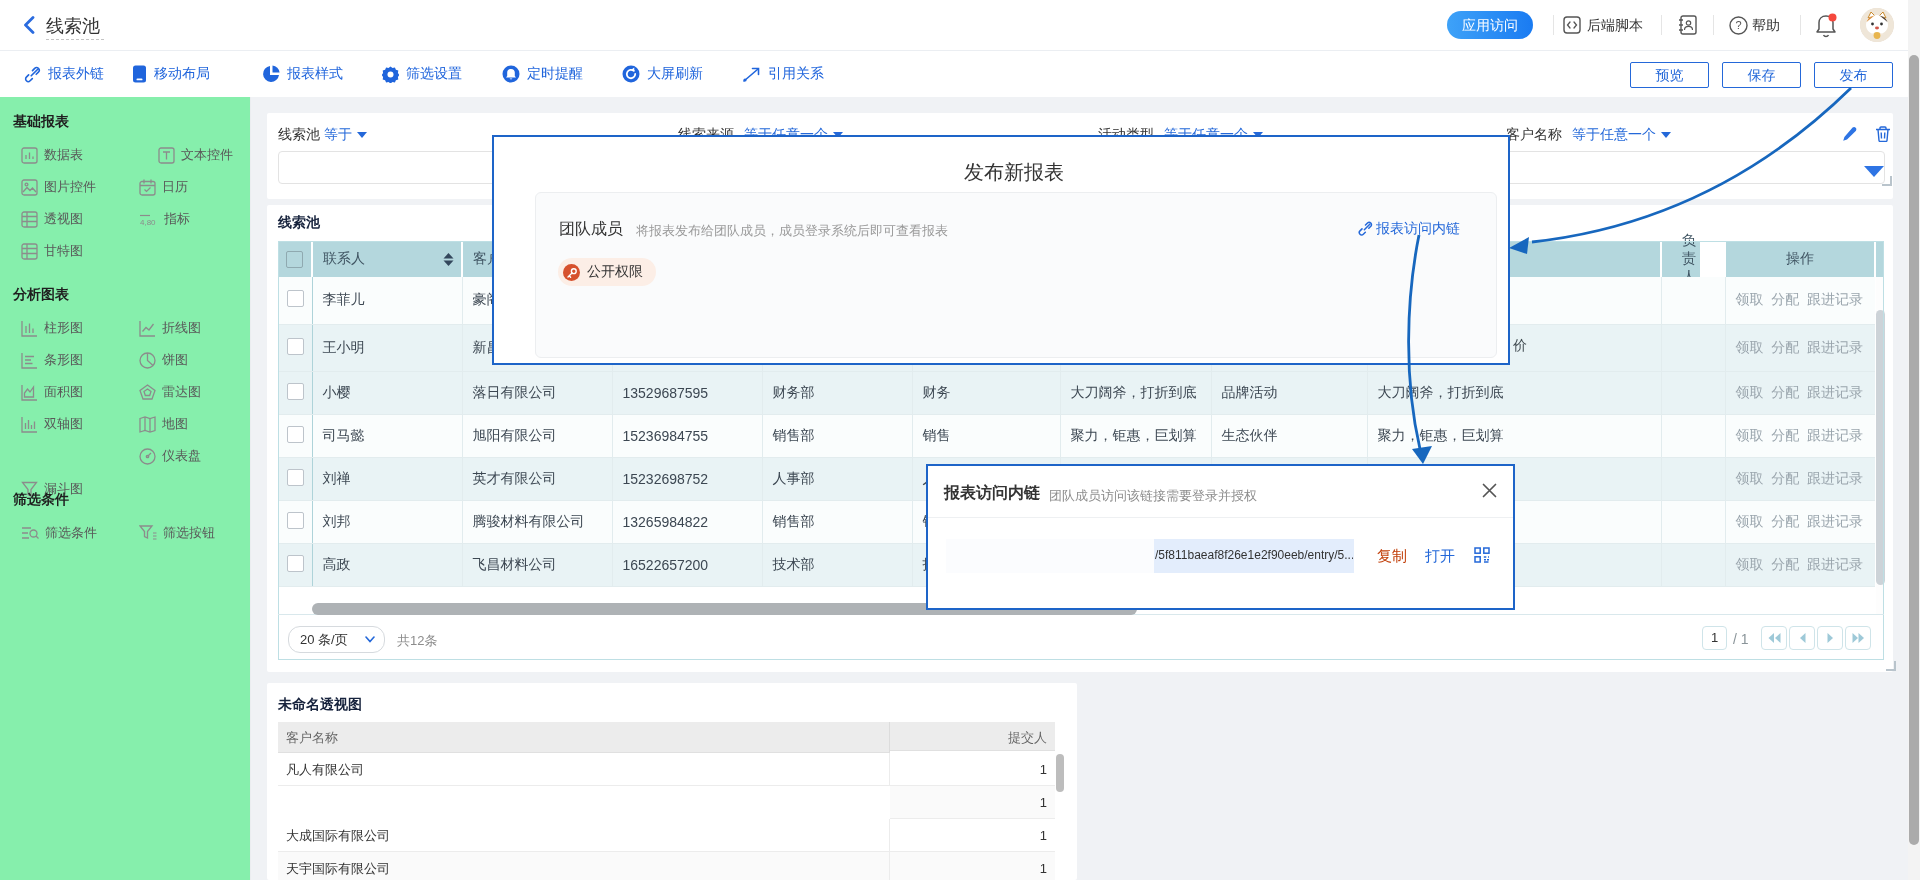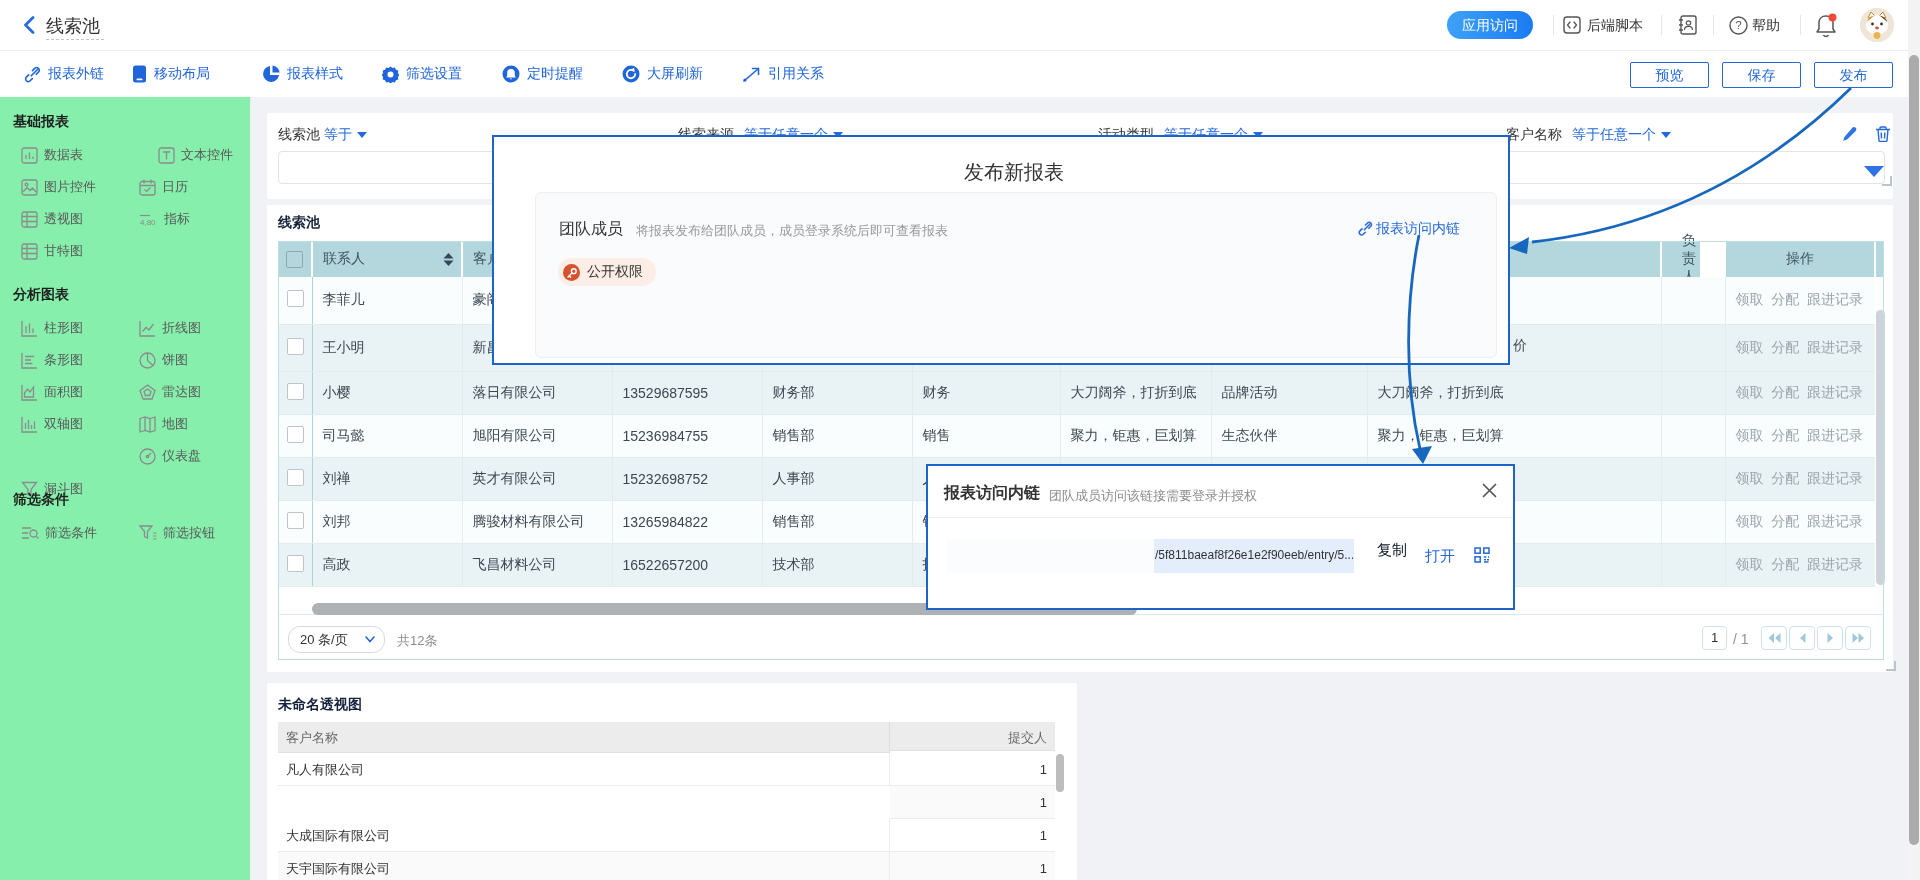--- a/index.html
+++ b/index.html
@@ -488,21 +488,21 @@
 <div class="modal" style="left:926px;top:464px;width:589px;height:146px;z-index:40;">
   <div style="position:absolute;left:16px;top:17px;font-size:16px;font-weight:bold;color:#333;">报表访问内链</div>
   <div style="position:absolute;left:121px;top:21px;font-size:13px;color:#8c8c8c;">团队成员访问该链接需要登录并授权</div>
   <svg style="position:absolute;right:16px;top:17px;" width="15" height="15" viewBox="0 0 15 15">
         <path d="M1.5 1.5 L13.5 13.5 M13.5 1.5 L1.5 13.5" stroke="#555" stroke-width="1.7" stroke-linecap="round"></path>
       </svg>
   <div style="position:absolute;left:0;top:51px;width:585px;height:1px;background:#eef0f2;"></div>
   <div style="position:absolute;left:18px;top:73px;width:408px;height:34px;background:#fbfcfe;"></div>
   <div style="position:absolute;left:226px;top:73px;width:200px;height:34px;background:#e3edfc;"></div>
   <div style="position:absolute;left:227px;top:82px;width:198px;font-size:12px;color:#333;white-space:nowrap;overflow:hidden;">/5f811baeaf8f26e1e2f90eeb/entry/5...</div>
-  <div style="position:absolute;left:449px;top:75px;font-size:15px;color:#0f172a;">复制</div>
+  <div style="position:absolute;left:449px;top:81px;font-size:15px;color:#c2410c;">复制</div>
   <div style="position:absolute;left:497px;top:81px;font-size:15px;color:#2468d9;">打开</div>
   <svg style="position:absolute;left:546px;top:81px;" width="16" height="16" viewBox="0 0 16 16">
         <g fill="none" stroke="#2468d9" stroke-width="1.5">
           <rect x="1" y="1" width="5.2" height="5.2"></rect>
           <rect x="9.8" y="1" width="5.2" height="5.2"></rect>
           <rect x="1" y="9.8" width="5.2" height="5.2"></rect>
           <path d="M9.8 10 h2.5 M14 10 h1 M10 12.8 h2 M13 12.8 h2 M10 15 h4.5" stroke-width="1.6"></path>
         </g>
       </svg>
 </div>

